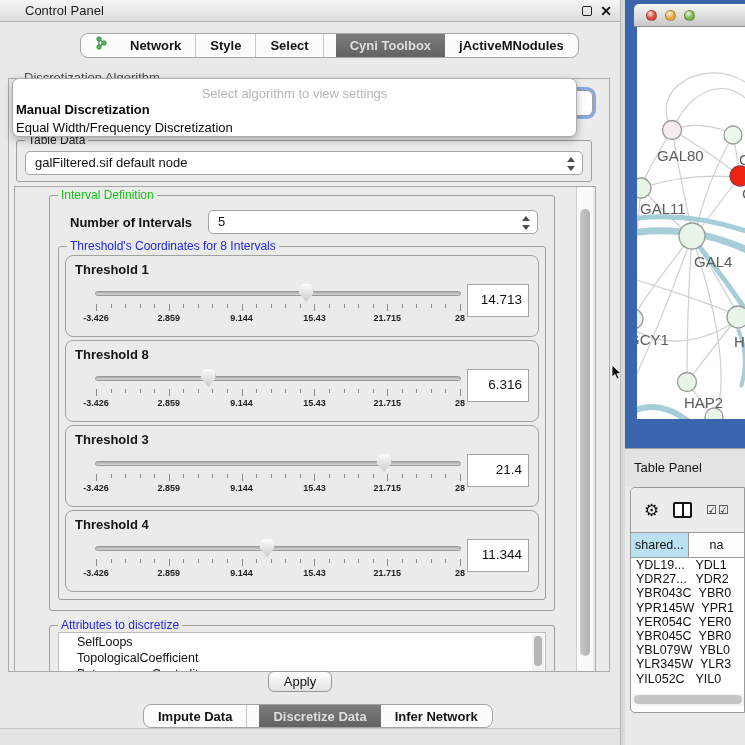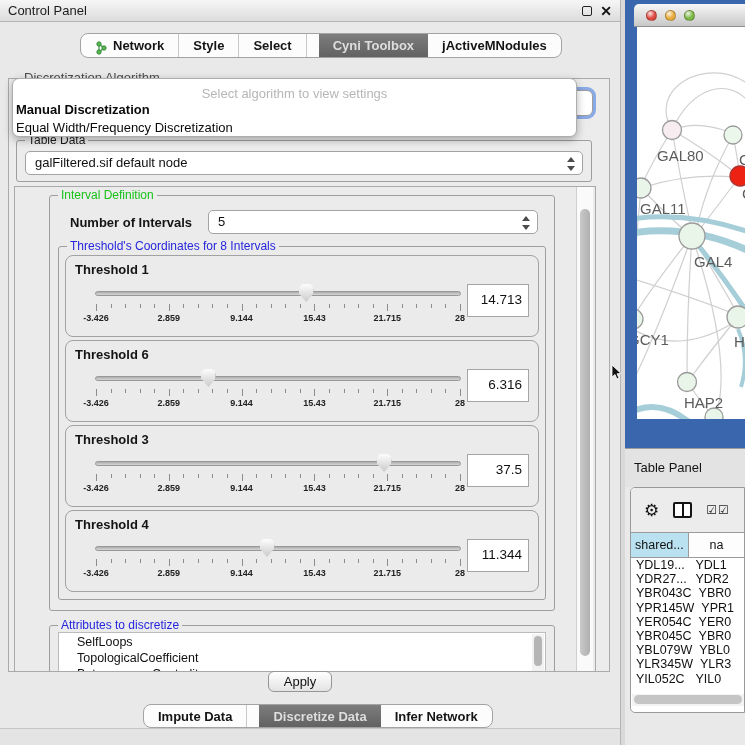--- a/index.html
+++ b/index.html
@@ -4,29 +4,29 @@
 <style>
   * { margin:0; padding:0; box-sizing:border-box; }
   html,body { width:745px; height:745px; }
   body { font-family:"Liberation Sans", sans-serif; background:#e9e9e9; position:relative; overflow:hidden; }
 
   
   .left-panel { position:absolute; left:0; top:0; width:620px; height:745px; background:#e9e9e9; }
 
   .titlebar { position:absolute; left:0; top:0; width:620px; height:22px;
     background:linear-gradient(#f6f6f6,#dcdcdc); border-bottom:1px solid #b3b3b3;
-    font-size:13px; color:#1c1c1c; line-height:21px; padding-left:8px; }
+    font-size:13px; color:#1c1c1c; line-height:21px; padding-left:25px; }
   .titlebar .win-icons { position:absolute; right:8px; top:0; height:22px; display:flex; align-items:center; gap:8px; }
   .float-icon { width:10px; height:10px; border:1.6px solid #222; border-radius:2px; background:transparent; }
   .close-icon { font-size:14px; font-weight:bold; color:#111; line-height:10px; }
 
   .tabbar { position:absolute; left:80px; top:33px; height:25px; display:flex;
     background:#fcfcfc; border:1px solid #a3a3a3; border-radius:8px; overflow:hidden; }
   .tab { font-size:13px; font-weight:bold; color:#141414; padding:0 14px; line-height:23px;
-    display:flex; align-items:center; gap:5px; border-right:1px solid #c8c8c8; background:transparent; }
+    display:flex; gap:22px; border-right:1px solid #c8c8c8; background:transparent; }
   .tab:last-child { border-right:none; }
   .tab.selected { background:linear-gradient(#7d7d7d,#626262); color:#dedede; border-right:none;margin-left:12px; }
   .net-icon { display:inline-block; width:13px; height:14px; }
 
   .outer-box { position:absolute; left:8px; top:78px; width:602px; height:594px;
     background:#ececec; border:1px solid #ababab; }
 
   .algo-label { position:absolute; left:24px; top:70px; font-size:13px; color:#4a4a4a; z-index:6; }
   .algo-combo { position:absolute; left:22px; top:90px; width:571px; height:26px; background:#fff;
     border:1px solid #9e9e9e; border-radius:6px; box-shadow:0 0 0 3px rgba(95,143,228,.7); z-index:5; }
@@ -269,21 +269,21 @@
                       <span style="left:60%">15.43</span>
                       <span style="left:80%">21.715</span>
                       <span style="left:100%">28</span>
                     </div>
                   </div>
                   <div class="value-box">14.713</div>
                 </div>
               </div>
 
               <div class="thr-panel">
-                <div class="thr-label">Threshold 6</div>
+                <div class="thr-label">Threshold 8</div>
                 <div class="thr-row">
                   <div class="slider-area">
                     <div class="track"></div>
                     <div class="handle" style="left: 30.9998%;"></div>
                     <div class="ticks">
                       <i class="major" style="left: 0%;"></i>
                       <i style="left: 4%;"></i>
                       <i style="left: 8%;"></i>
                       <i style="left: 12%;"></i>
                       <i style="left: 16%;"></i>
@@ -358,21 +358,21 @@
                     </div>
                     <div class="scale-labels">
                       <span style="left:0%">-3.426</span>
                       <span style="left:20%">2.859</span>
                       <span style="left:40%">9.144</span>
                       <span style="left:60%">15.43</span>
                       <span style="left:80%">21.715</span>
                       <span style="left:100%">28</span>
                     </div>
                   </div>
-                  <div class="value-box">37.5</div>
+                  <div class="value-box">21.4</div>
                 </div>
               </div>
 
               <div class="thr-panel">
                 <div class="thr-label">Threshold 4</div>
                 <div class="thr-row">
                   <div class="slider-area">
                     <div class="track"></div>
                     <div class="handle" style="left: 46.9993%;"></div>
                     <div class="ticks">

